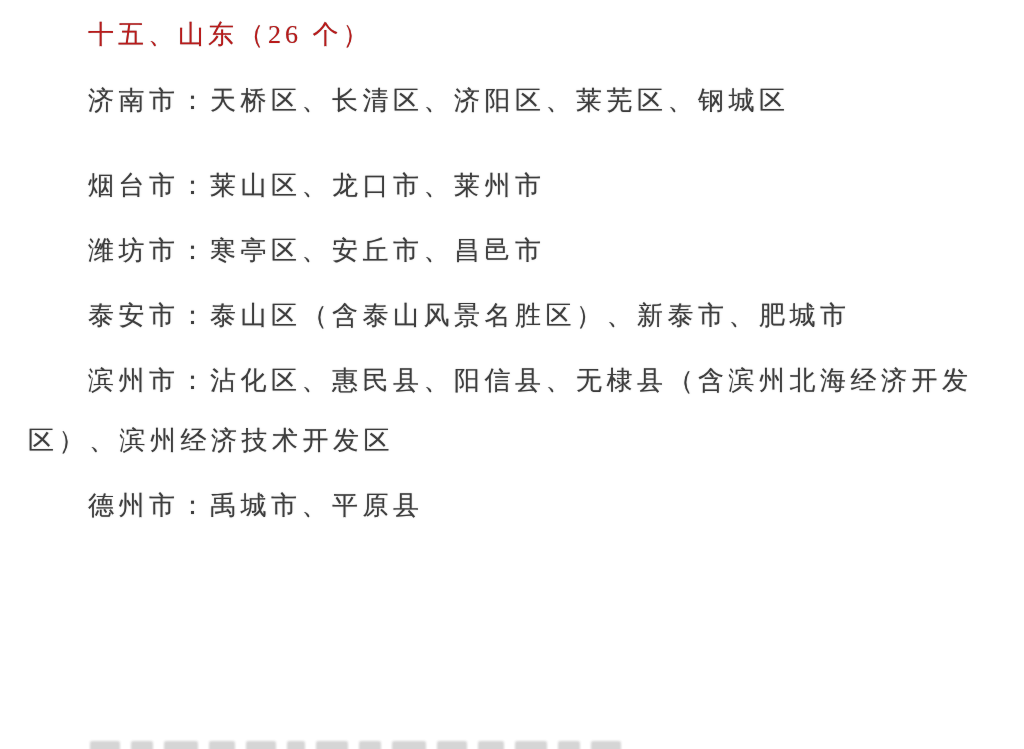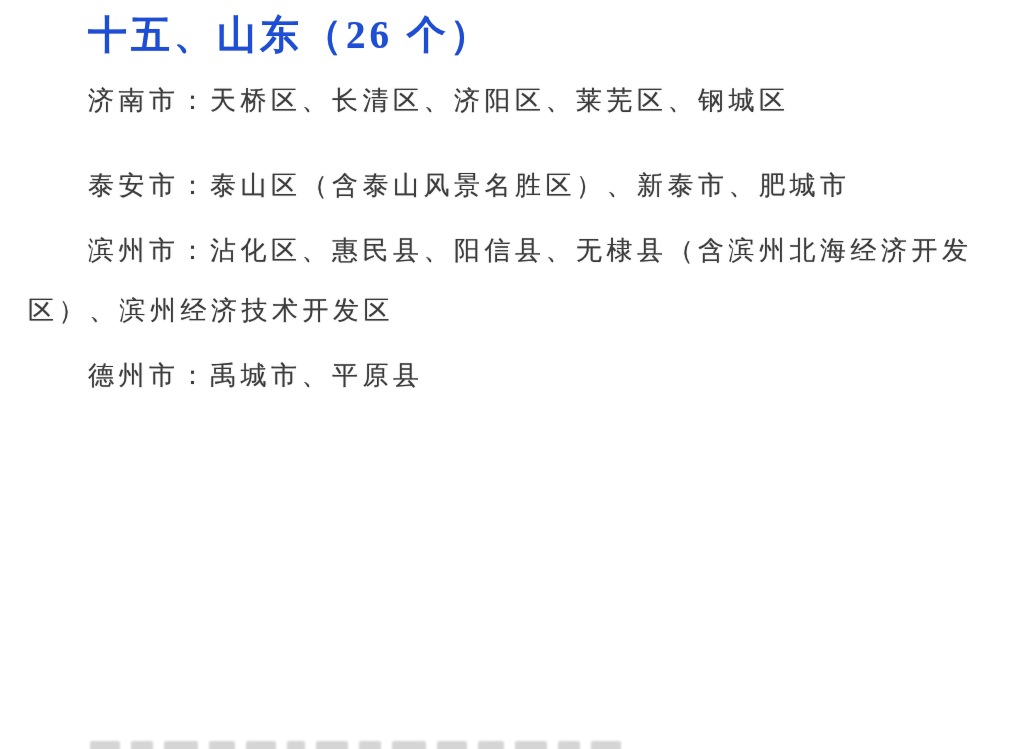--- a/index.html
+++ b/index.html
@@ -19,26 +19,26 @@
     top: 0;
     left: 0;
     width: 1024px;
     height: 749px;
     padding: 5px 26px 0 28px;
     box-sizing: border-box;
     overflow: hidden;
   }
   .doc-title {
     margin: 0 0 6px 0;
-    font-size: 39px;
-    font-weight: 700;
+    font-size: 26px;
+    font-weight: 400;
     line-height: 60px;
     letter-spacing: 4px;
     text-indent: 60px;
-    color: #1d4ed8;
+    color: #b91c1c;
     text-shadow: 0 0 1px rgba(40,40,40,0.45);
     white-space: nowrap;
   }
   .entry {
     margin: 0 0 5px 0;
     font-size: 26px;
     font-weight: 400;
     line-height: 60px;
     letter-spacing: 4.5px;
     text-indent: 60px;
@@ -75,21 +75,23 @@
 </head>
 <body>
 
 <div class="doc">
 
   <h1 class="doc-title">十五、山东（26 个）</h1>
 
   <p class="entry gap-after"><span>济南市</span><span>：</span><span>天桥区、长清区、济阳区、莱芜区、钢城区</span></p>
 
 
+  <p class="entry"><span>烟台市</span><span>：</span><span>莱山区、龙口市、莱州市</span></p>
 
+  <p class="entry"><span>潍坊市</span><span>：</span><span>寒亭区、安丘市、昌邑市</span></p>
 
   <p class="entry"><span>泰安市</span><span>：</span><span>泰山区（含泰山风景名胜区）、新泰市、肥城市</span></p>
 
 
   <p class="entry"><span>滨州市</span><span>：</span><span>沾化区、惠民县、阳信县、无棣县（含滨州北海经济开发区）、滨州经济技术开发区</span></p>
 
   <p class="entry"><span>德州市</span><span>：</span><span>禹城市、平原县</span></p>
 
   <div class="clipped-next-line">
     <span class="w1"></span>

